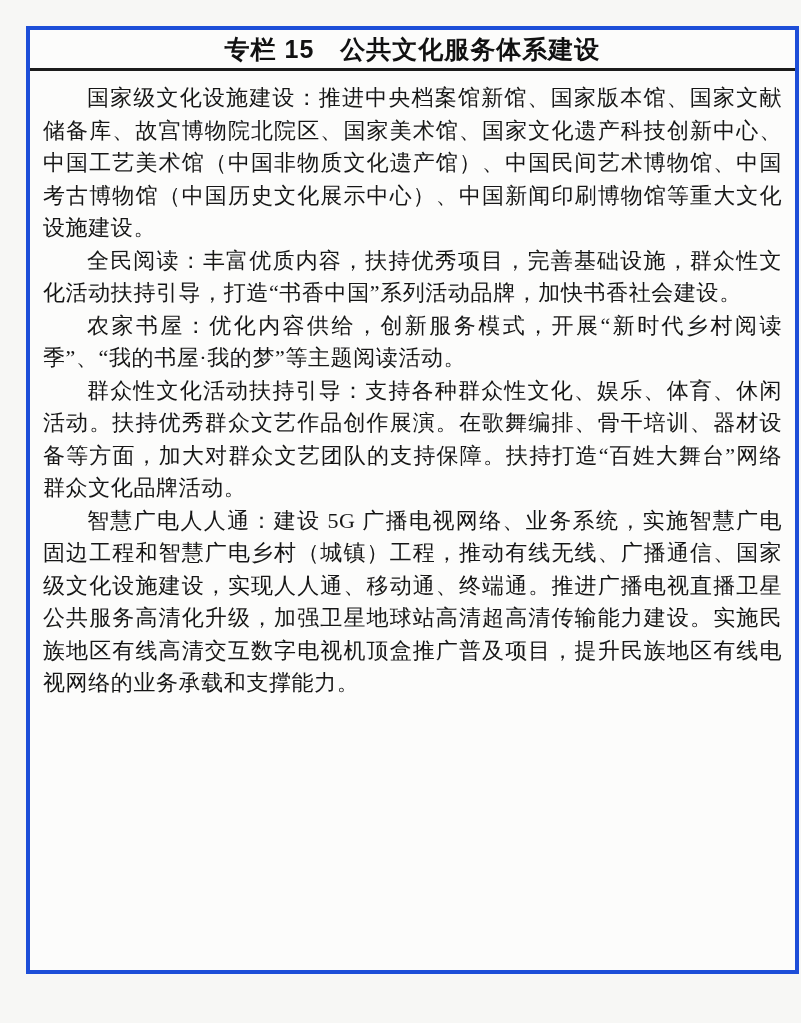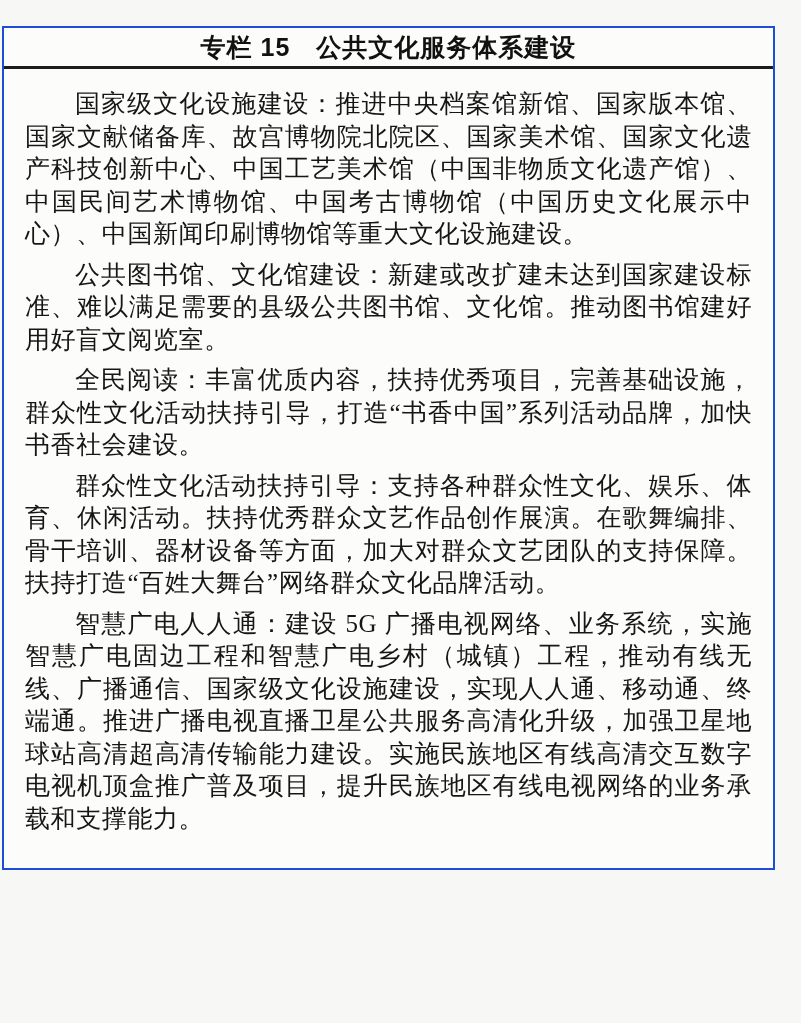--- a/index.html
+++ b/index.html
@@ -10,25 +10,25 @@
     width: 801px;
     height: 1023px;
     background: #f7f7f5;
     position: relative;
     font-family: "Liberation Serif", "DejaVu Serif", serif;
     color: #141414;
     overflow: hidden;
   }
   .panel {
     position: absolute;
-    left: 2px;
+    left: 26px;
     top: 26px;
     width: 773px;
-    height: 844px;
-    border: 2px solid #1d4ed8;
+    height: 948px;
+    border: 4px solid #1d4ed8;
     background: #fcfcfb;
     box-sizing: border-box;
   }
   .panel-title-row {
     height: 41px;
     border-bottom: 3px solid #1c1c1c;
     display: flex;
     align-items: center;
     justify-content: center;
     box-sizing: border-box;
@@ -39,36 +39,36 @@
     font-size: 25px;
     letter-spacing: 1px;
     color: #111;
     white-space: nowrap;
   }
   .panel-body {
     padding: 11px 13px 0 13px;
     box-sizing: border-box;
   }
   .panel-body p {
-    margin: 8px;
-    font-size: 25px;
+    margin: 0;
+    font-size: 22px;
     line-height: 32.5px;
     letter-spacing: 0.6px;
     text-align: justify;
     text-indent: 2em;
     color: #161616;
   }
 </style>
 </head>
 <body>
 
 <div class="panel">
   <div class="panel-title-row">
     <span class="panel-title">专栏 15　公共文化服务体系建设</span>
   </div>
   <div class="panel-body">
     <p>国家级文化设施建设：推进中央档案馆新馆、国家版本馆、国家文献储备库、故宫博物院北院区、国家美术馆、国家文化遗产科技创新中心、中国工艺美术馆（中国非物质文化遗产馆）、中国民间艺术博物馆、中国考古博物馆（中国历史文化展示中心）、中国新闻印刷博物馆等重大文化设施建设。</p>
-    <p>公共图书馆、文化馆建设：新建或改扩建未达到国家建设标准、难以满足需要的县级公共图书馆、文化馆。推动图书馆建好用好盲文阅览室。</p>
     <p>全民阅读：丰富优质内容，扶持优秀项目，完善基础设施，群众性文化活动扶持引导，打造“书香中国”系列活动品牌，加快书香社会建设。</p>
+    <p>农家书屋：优化内容供给，创新服务模式，开展“新时代乡村阅读季”、“我的书屋·我的梦”等主题阅读活动。</p>
     <p>群众性文化活动扶持引导：支持各种群众性文化、娱乐、体育、休闲活动。扶持优秀群众文艺作品创作展演。在歌舞编排、骨干培训、器材设备等方面，加大对群众文艺团队的支持保障。扶持打造“百姓大舞台”网络群众文化品牌活动。</p>
     <p>智慧广电人人通：建设 5G 广播电视网络、业务系统，实施智慧广电固边工程和智慧广电乡村（城镇）工程，推动有线无线、广播通信、国家级文化设施建设，实现人人通、移动通、终端通。推进广播电视直播卫星公共服务高清化升级，加强卫星地球站高清超高清传输能力建设。实施民族地区有线高清交互数字电视机顶盒推广普及项目，提升民族地区有线电视网络的业务承载和支撑能力。</p>
   </div>
 </div>
 
 </body></html>

